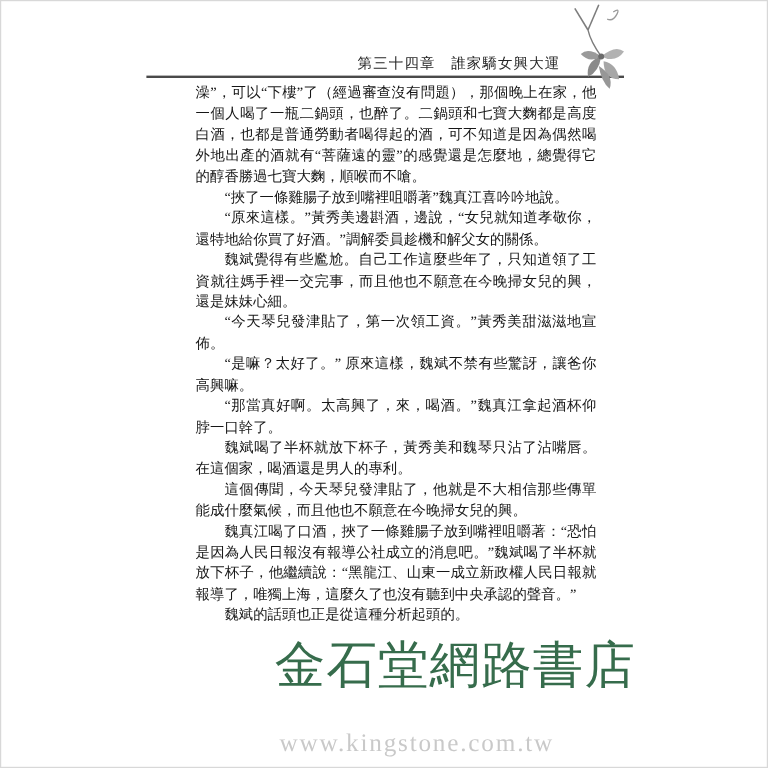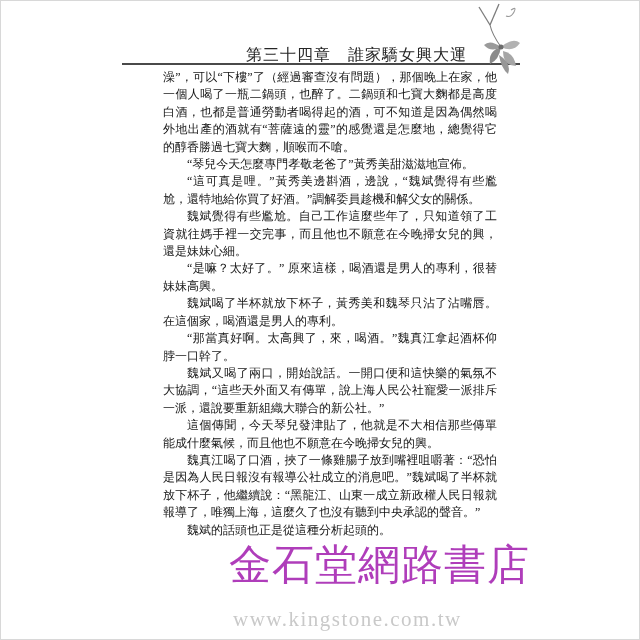--- a/index.html
+++ b/index.html
@@ -10,21 +10,21 @@
     background: #ffffff;
     border: 1px solid #d8d8d8;
     box-sizing: border-box;
     overflow: hidden;
     font-family: "Liberation Serif", serif;
   }
   .chapter-title {
     position: absolute;
     top: 44px;
     right: 172px;
-    font-size: 16px;
+    font-size: 12px;
     letter-spacing: 1px;
     color: #262626;
     white-space: nowrap;
   }
   .header-rule {
     position: absolute;
     top: 62px;
     left: 121px;
     width: 398px;
     height: 2px;
@@ -45,24 +45,24 @@
     font-size: 12px;
     line-height: 17.4px;
     color: #161616;
     text-align: justify;
     z-index: 2;
   }
   .para { margin: 0; }
   .para.indent { text-indent: 2em; }
   .watermark-cn {
     position: absolute;
-    top: 536px;
+    top: 525px;
     left: 228px;
     font-size: 42px;
-    color: #a21caf;
+    color: #14532d;
     opacity: 0.85;
     letter-spacing: 1px;
     z-index: 1;
     white-space: nowrap;
     font-family: Liberation Mono, monospace;
   }
   .watermark-url {
     position: absolute;
     top: 606px;
     left: 232px;
@@ -97,36 +97,36 @@
   </svg>
 
   <div class="watermark-cn">金石堂網路書店</div>
 
   <div class="watermark-url">www.kingstone.com.tw</div>
 
   <div class="body-text">
 
       <p class="para">澡”，可以“下樓”了（經過審查沒有問題），那個晚上在家，他一個人喝了一瓶二鍋頭，也醉了。二鍋頭和七寶大麴都是高度白酒，也都是普通勞動者喝得起的酒，可不知道是因為偶然喝外地出產的酒就有“菩薩遠的靈”的感覺還是怎麼地，總覺得它的醇香勝過七寶大麴，順喉而不嗆。</p>
 
-      <p class="para indent">“琴兒今天怎麼專門孝敬老爸了”黃秀美甜滋滋地宣佈。</p>
+      <p class="para indent">“挾了一條雞腸子放到嘴裡咀嚼著”魏真江喜吟吟地說。</p>
 
 
-      <p class="para indent">“這可真是哩。”黃秀美邊斟酒，邊說，“魏斌覺得有些尷尬，還特地給你買了好酒。”調解委員趁機和解父女的關係。</p>
+      <p class="para indent">“原來這樣。”黃秀美邊斟酒，邊說，“女兒就知道孝敬你，還特地給你買了好酒。”調解委員趁機和解父女的關係。</p>
 
       <p class="para indent">魏斌覺得有些尷尬。自己工作這麼些年了，只知道領了工資就往媽手裡一交完事，而且他也不願意在今晚掃女兒的興，還是妹妹心細。</p>
 
 
+      <p class="para indent">“今天琴兒發津貼了，第一次領工資。”黃秀美甜滋滋地宣佈。</p>
 
-      <p class="para indent">“是嘛？太好了。” 原來這樣，喝酒還是男人的專利，很替妹妹高興。</p>
+      <p class="para indent">“是嘛？太好了。” 原來這樣，魏斌不禁有些驚訝，讓爸你高興嘛。</p>
+
+      <p class="para indent">“那當真好啊。太高興了，來，喝酒。”魏真江拿起酒杯仰脖一口幹了。</p>
 
       <p class="para indent">魏斌喝了半杯就放下杯子，黃秀美和魏琴只沾了沾嘴唇。在這個家，喝酒還是男人的專利。</p>
 
-      <p class="para indent">“那當真好啊。太高興了，來，喝酒。”魏真江拿起酒杯仰脖一口幹了。</p>
-
-      <p class="para indent">魏斌又喝了兩口，開始說話。一開口便和這快樂的氣氛不大協調，“這些天外面又有傳單，說上海人民公社寵愛一派排斥 一派，還說要重新組織大聯合的新公社。”</p>
 
       <p class="para indent">這個傳聞，今天琴兒發津貼了，他就是不大相信那些傳單能成什麼氣候，而且他也不願意在今晚掃女兒的興。</p>
 
       <p class="para indent">魏真江喝了口酒，挾了一條雞腸子放到嘴裡咀嚼著：“恐怕是因為人民日報沒有報導公社成立的消息吧。”魏斌喝了半杯就放下杯子，他繼續說：“黑龍江、山東一成立新政權人民日報就報導了，唯獨上海，這麼久了也沒有聽到中央承認的聲音。”</p>
 
       <p class="para indent">魏斌的話頭也正是從這種分析起頭的。</p>
     </div>
 
 </div>
 

